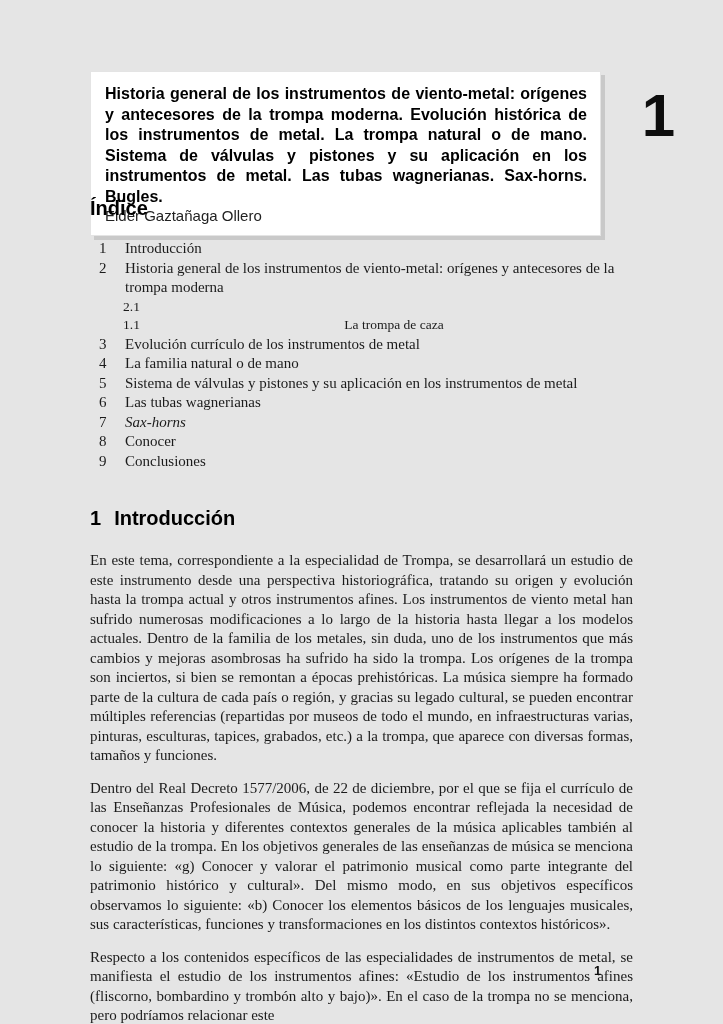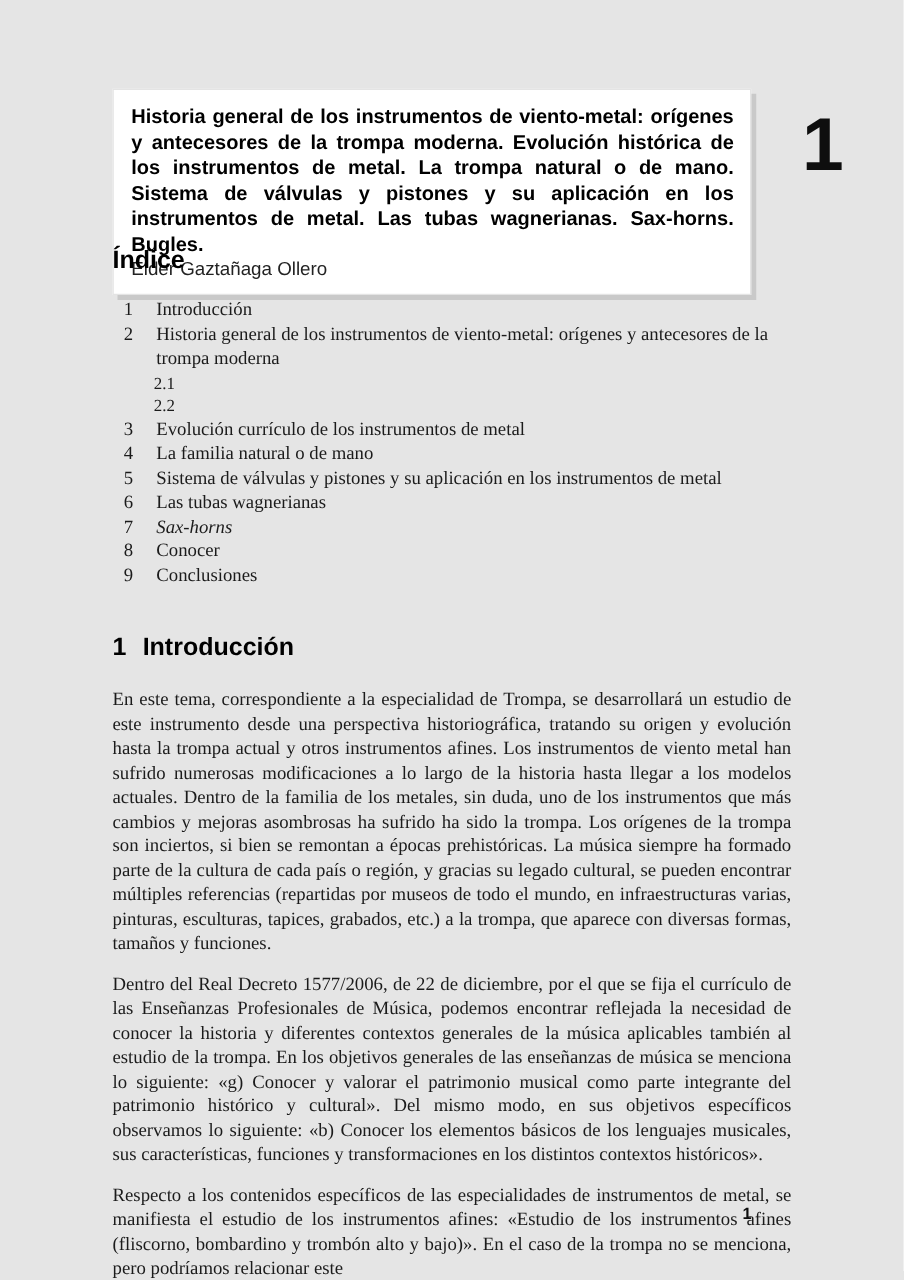--- a/index.html
+++ b/index.html
@@ -130,21 +130,22 @@
       <span class="label">Introducción</span>
     </div>
     <div class="toc-item l1">
       <span class="num">2</span>
       <span class="label">Historia general de los instrumentos de viento-metal: orígenes y antecesores de la trompa moderna</span>
     </div>
     <div class="toc-item l2">
       <span class="num">2.1</span>
     </div>
     <div class="toc-item l2">
-      <span class="num">2.2</span>
+      <span class="num">1.1</span>
+      <span class="label">La trompa de caza</span>
     </div>
     <div class="toc-item l1">
       <span class="num">3</span>
       <span class="label">Evolución currículo de los instrumentos de metal</span>
     </div>
     <div class="toc-item l1">
       <span class="num">4</span>
       <span class="label">La familia natural o de mano</span>
     </div>
     <div class="toc-item l1">

